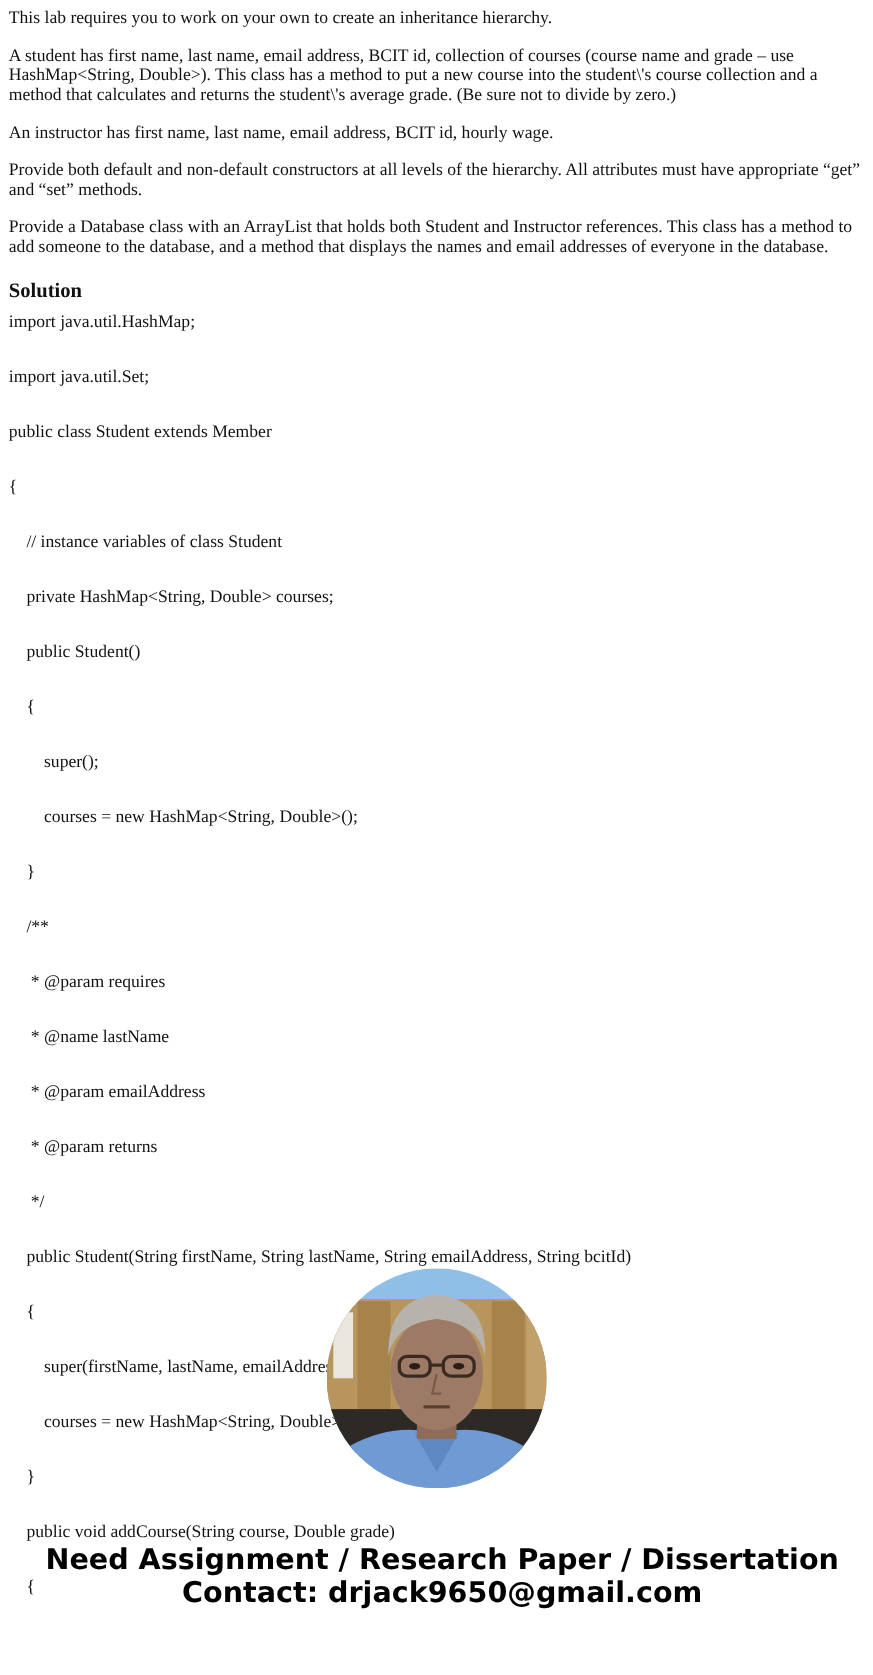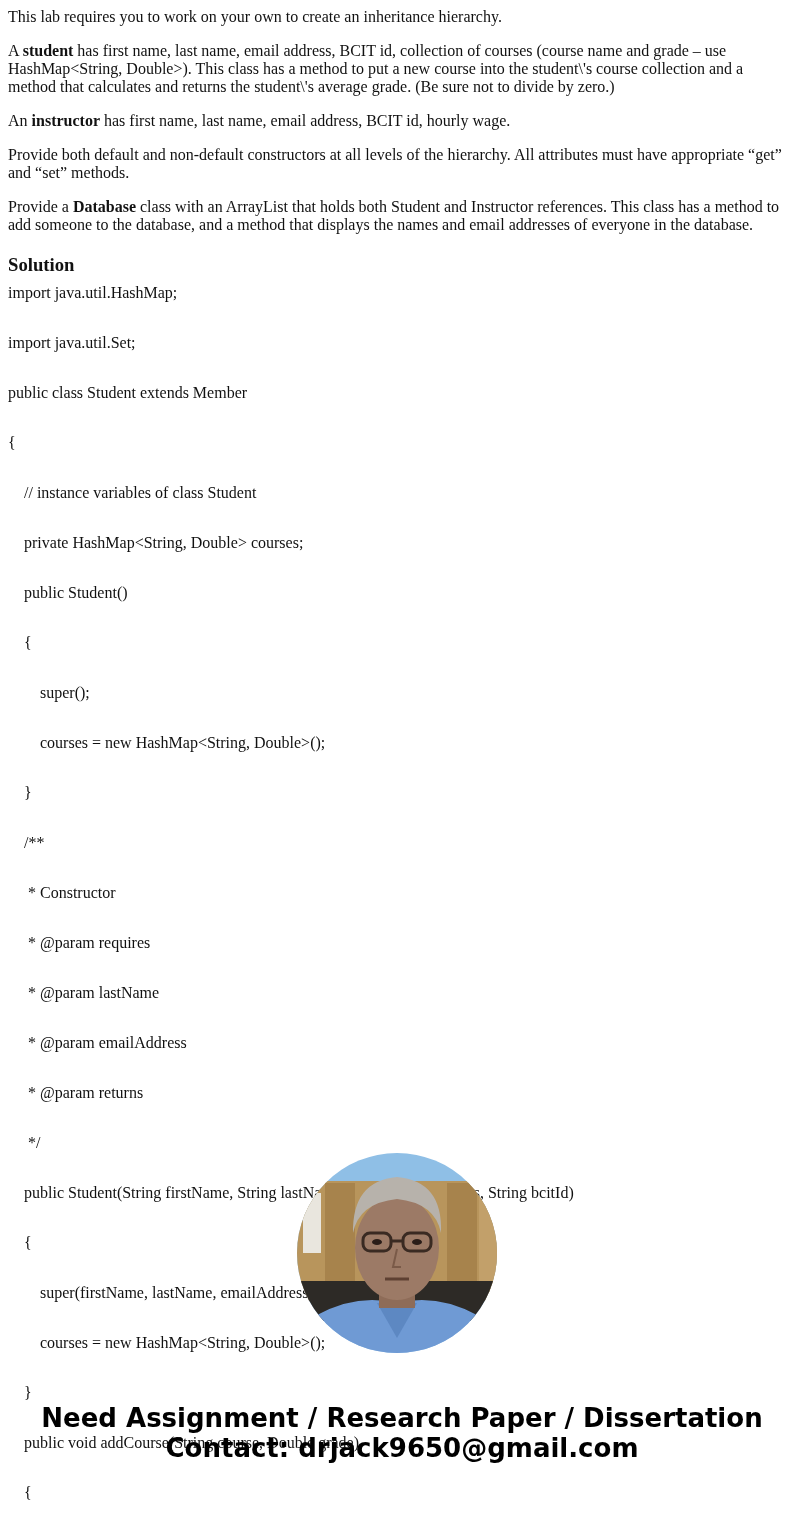--- a/index.html
+++ b/index.html
@@ -20,21 +20,21 @@
       position: absolute;
       left: 8px;
       top: 0;
       width: 778px;
     }
     .doc p {
       margin: 8px 0 16px 0;
       line-height: 18px;
     }
     .doc p.first { margin-top: 8px; }
-    .doc b { font-weight: bold; }
+    .doc b { font-weight: normal; }
     .solution-heading {
       font-size: 18.7px;
       font-weight: bold;
       margin: 20px 0 6px 0;
       line-height: 22px;
     }
     .code-line {
       margin: 0;
       height: 34px;
       line-height: 18px;
@@ -94,23 +94,22 @@
       <p class="code-line">public class Student extends Member</p>
       <p class="code-line">{</p>
       <p class="code-line">    // instance variables of class Student</p>
       <p class="code-line">    private HashMap&lt;String, Double&gt; courses;</p>
       <p class="code-line">    public Student()</p>
       <p class="code-line">    {</p>
       <p class="code-line">        super();</p>
       <p class="code-line">        courses = new HashMap&lt;String, Double&gt;();</p>
       <p class="code-line">    }</p>
       <p class="code-line">    /**</p>
-      <p class="code-line">     * Constructor</p>
       <p class="code-line">     * @param requires</p>
-      <p class="code-line">     * @param lastName</p>
+      <p class="code-line">     * @name lastName</p>
       <p class="code-line">     * @param emailAddress</p>
       <p class="code-line">     * @param returns</p>
       <p class="code-line">     */</p>
       <p class="code-line">    public Student(String firstName, String lastName, String emailAddress, String bcitId)</p>
       <p class="code-line">    {</p>
       <p class="code-line">        super(firstName, lastName, emailAddress, bcitId);</p>
       <p class="code-line">        courses = new HashMap&lt;String, Double&gt;();</p>
       <p class="code-line">    }</p>
       <p class="code-line">    public void addCourse(String course, Double grade)</p>
       <p class="code-line">    {</p>

